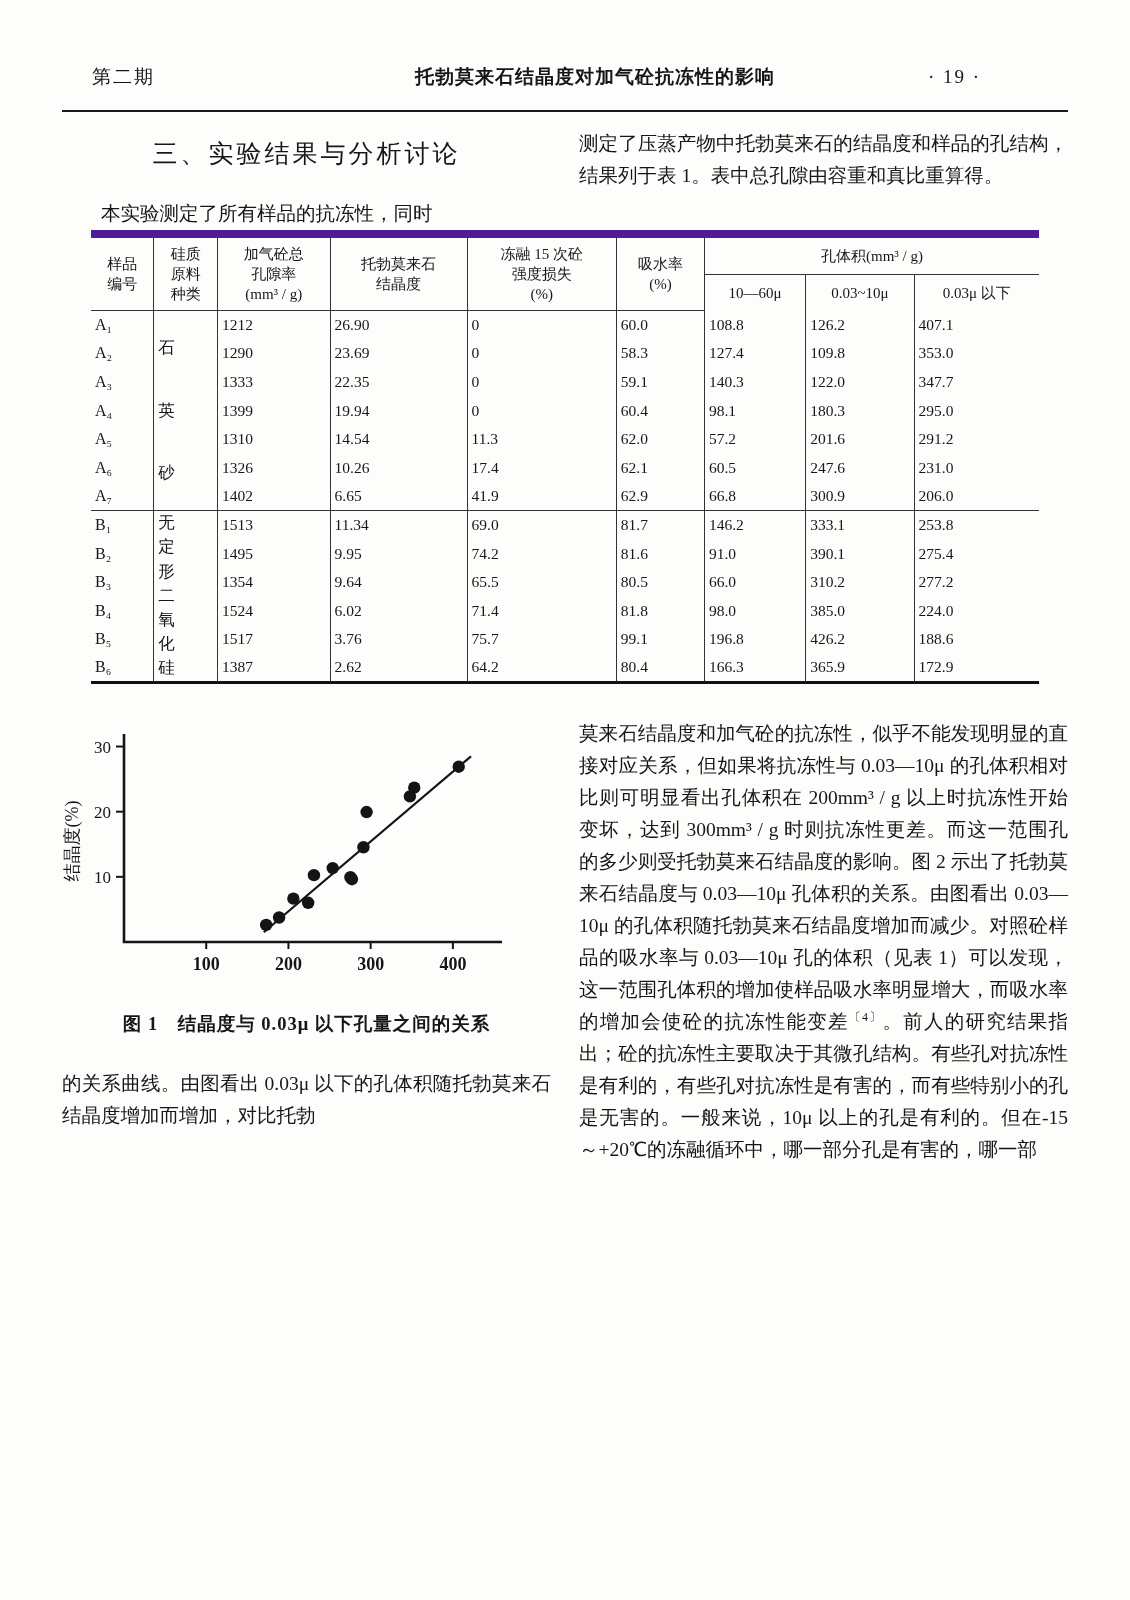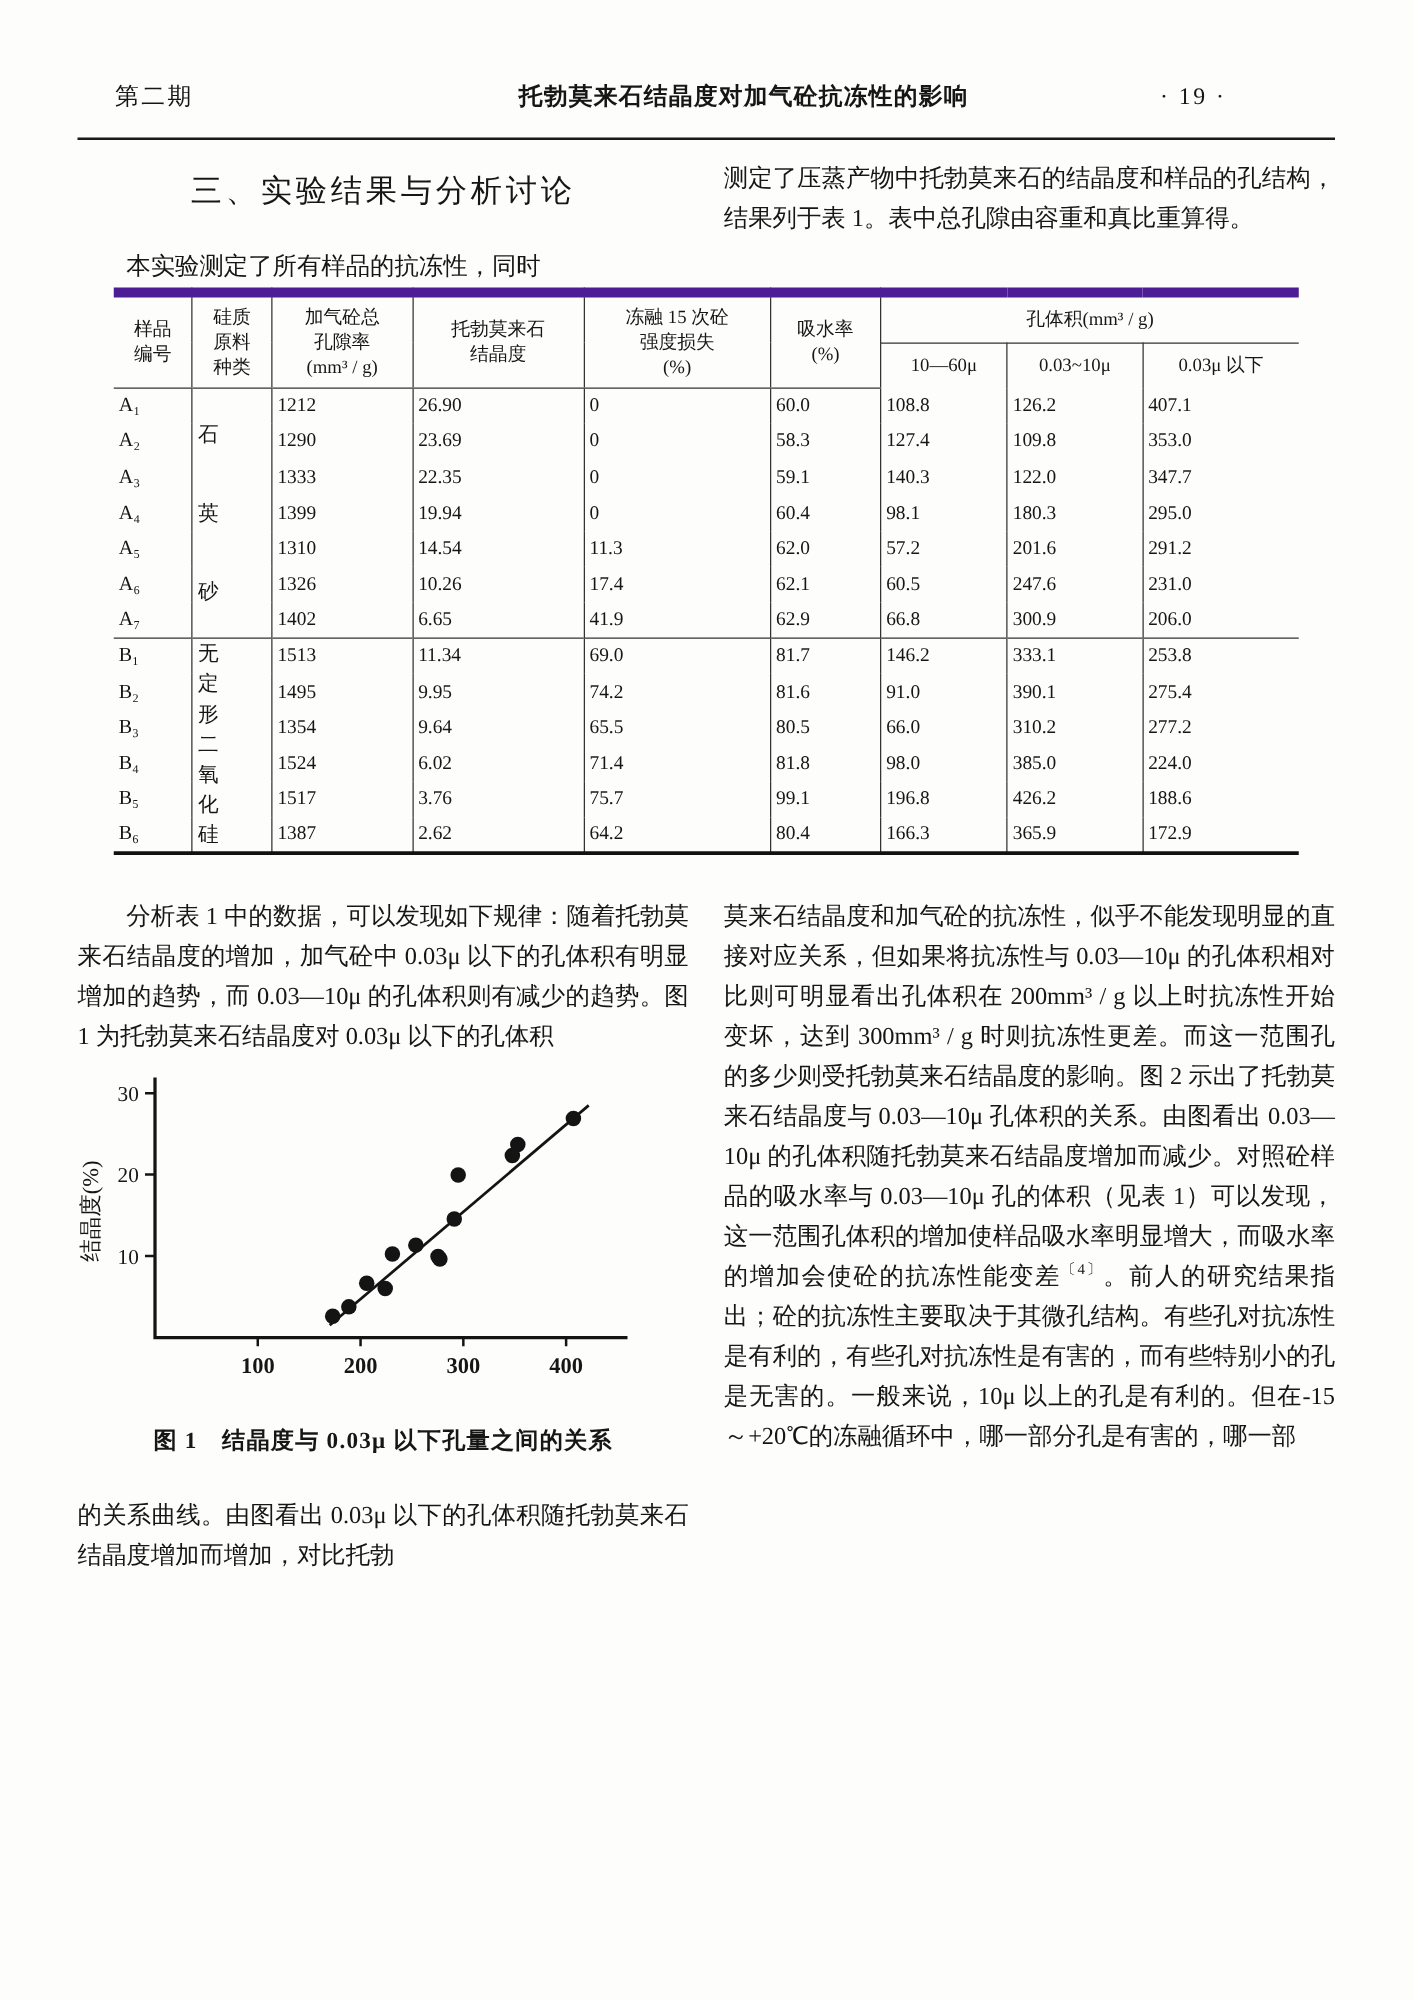--- a/index.html
+++ b/index.html
@@ -245,21 +245,20 @@
           <td>80.4</td>
           <td>166.3</td>
           <td>365.9</td>
           <td>172.9</td>
         </tr>
       </tbody>
   </table>
 
   <div class="two-col main">
     <div class="col">
-      <div class="indent">分析表 1 中的数据，可以发现如下规律：随着托勃莫来石结晶度的增加，加气砼中 0.03μ 以下的孔体积有明显增加的趋势，而 0.03—10μ 的孔体积则有减少的趋势。图 1 为托勃莫来石结晶度对 0.03μ 以下的孔体积</div>
 
       <div class="figure-block">
         <svg id="fig1" width="452" height="264" viewBox="0 0 452 264">
             <path d="M 62 10 L 62 218 L 440 218" fill="none" stroke="#141414" stroke-width="2.6"></path>
             <line x1="54" y1="152.83870967741936" x2="62" y2="152.83870967741936" stroke="#141414" stroke-width="2"></line>
             <text x="49" y="158.83870967741936" text-anchor="end" font-size="17">10</text>
             <line x1="54" y1="87.67741935483872" x2="62" y2="87.67741935483872" stroke="#141414" stroke-width="2"></line>
             <text x="49" y="93.67741935483872" text-anchor="end" font-size="17">20</text>
             <line x1="54" y1="22.51612903225805" x2="62" y2="22.51612903225805" stroke="#141414" stroke-width="2"></line>
             <text x="49" y="28.51612903225805" text-anchor="end" font-size="17">30</text>

